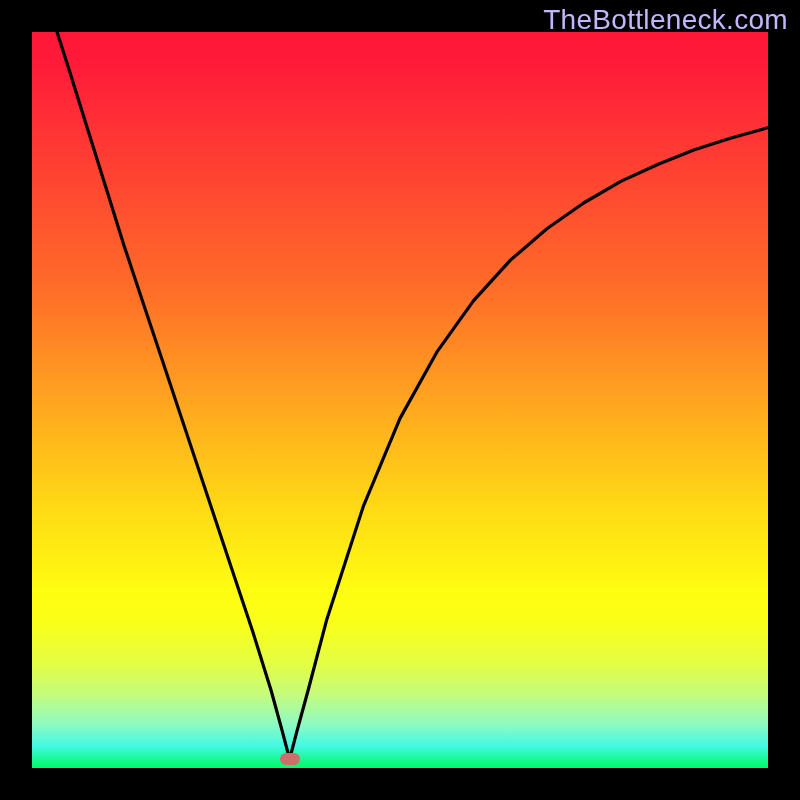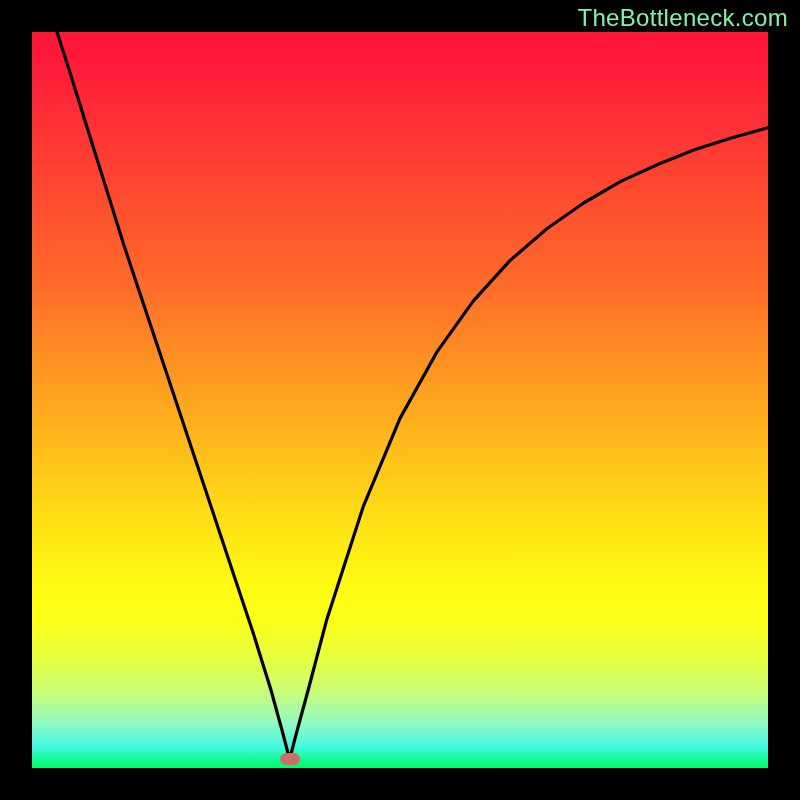--- a/index.html
+++ b/index.html
@@ -14,22 +14,22 @@
   .frame {
     position: relative;
     width: 800px;
     height: 800px;
     background: #000;
   }
   .watermark {
     position: absolute;
     top: 4px;
     right: 12px;
-    color: #86efac;
-    font-size: 24px;
+    color: #c4b5fd;
+    font-size: 28px;
     font-weight: 400;
     letter-spacing: 0.3px;
     z-index: 30;
     user-select: none;
   }
   .plot {
     position: absolute;
     left: 32px;
     top: 32px;
     width: 736px;

